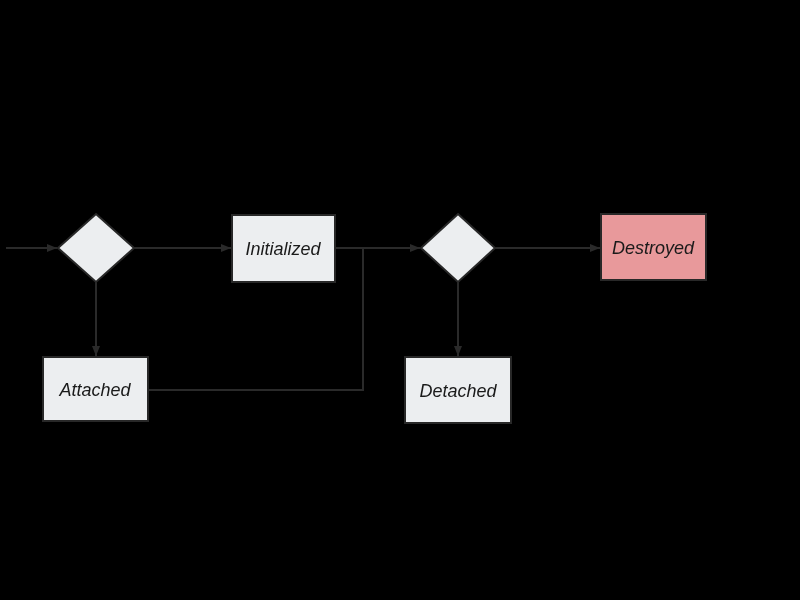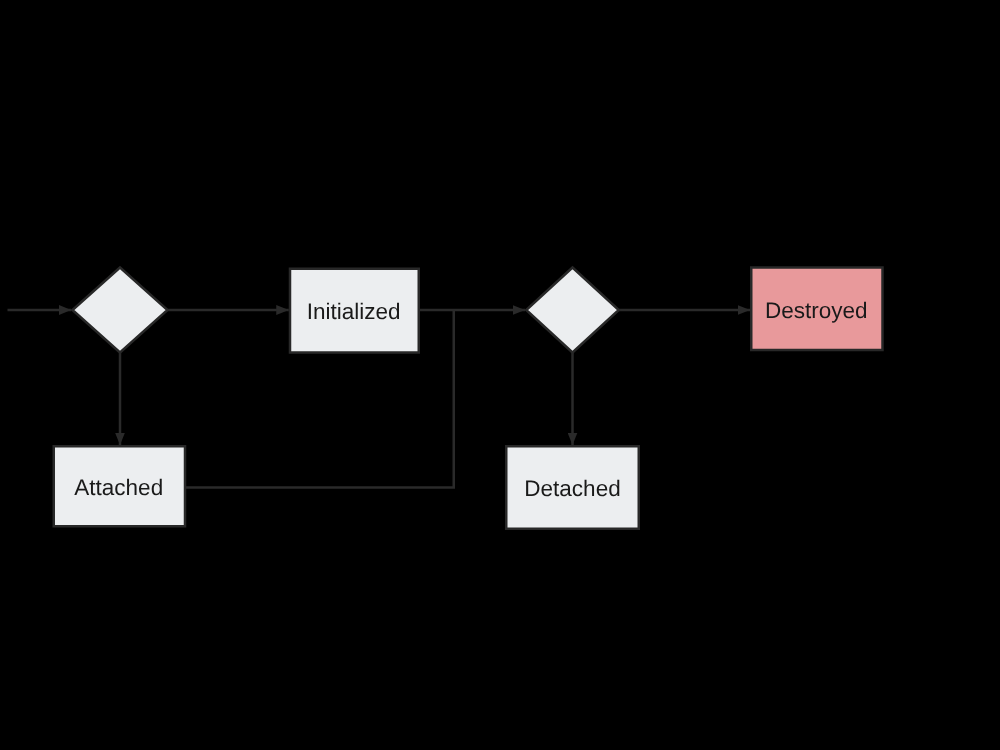--- a/index.html
+++ b/index.html
@@ -8,20 +8,21 @@
     width: 800px;
     height: 600px;
     background: #000000;
     overflow: hidden;
     font-family: "Liberation Sans", sans-serif;
   }
   #stage {
     position: relative;
     width: 800px;
     height: 600px;
+    font-style: italic;
   }
   svg text {
     font-family: "Liberation Sans", sans-serif;
     font-size: 18px;
     fill: #1a1a1a;
   }
   .edge {
     stroke: #2a2a2a;
     stroke-width: 2;
     fill: none;

